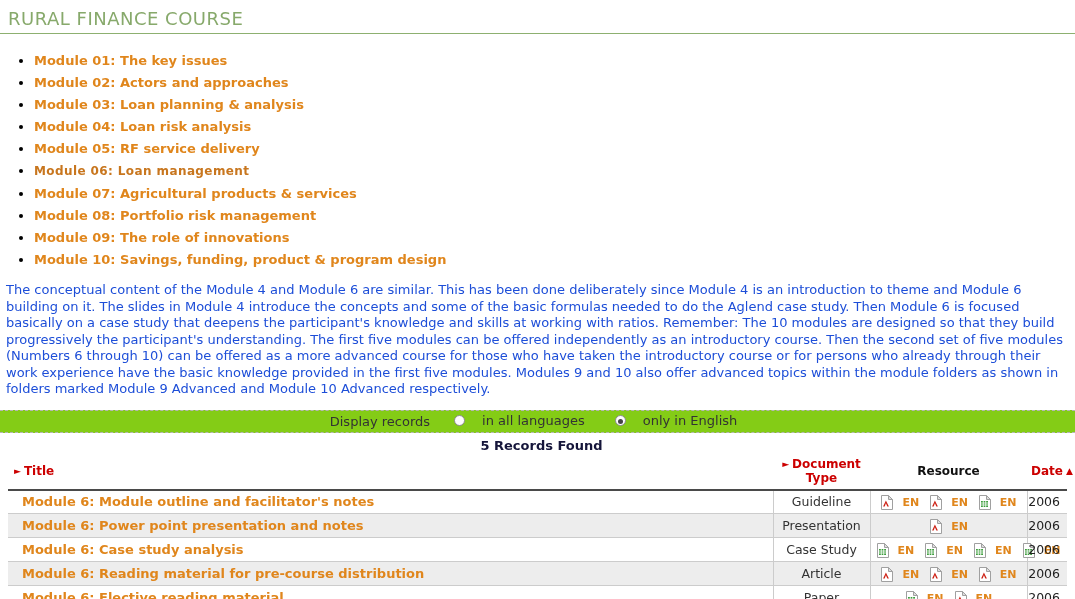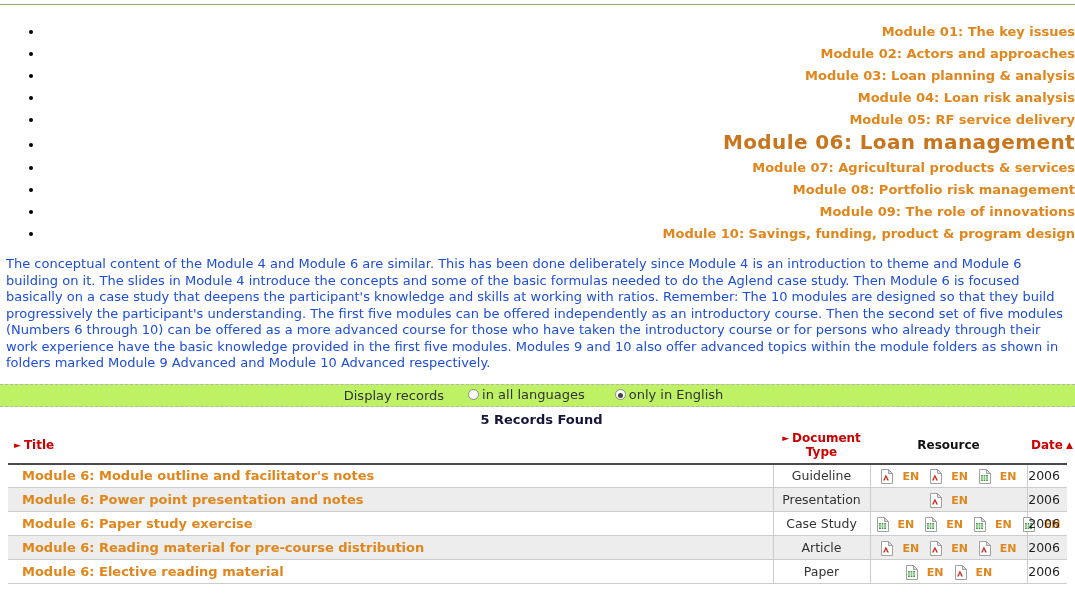--- a/index.html
+++ b/index.html
@@ -7,34 +7,34 @@
   body {
     width:1075px; height:599px; overflow:hidden; background:#ffffff;
     font-family:"DejaVu Sans","Liberation Sans",sans-serif; font-size:13px; color:#1c1c1c;
   }
   .page-title {
     margin:8px 8px 0 8px; font-size:18px; font-weight:normal;
     color:#87a96b; letter-spacing:0.5px;
   }
   .green-rule { border-bottom:1px solid #8db070; margin-top:4px; }
 
-  ul.modules { margin:20px 0 0 0; padding:0 0 0 44px; list-style:disc;text-align:right; }
+  ul.modules { margin:20px 0 0 0; padding:0 0 0 34px; list-style:disc; }
   ul.modules li { margin:0 0 8px 0; color:#000; font-size:13px; line-height:14px; }
   ul.modules li .mod-label { color:#e0861c; font-weight:bold; cursor:pointer; }
   ul.modules li.selected { margin:3px 0 9px 0; }
-  ul.modules li.selected .mod-label { font-size:20px; color:#c8761e; letter-spacing:0.4px; }
+  ul.modules li.selected .mod-label { font-size:12px; color:#c8761e; letter-spacing:0.4px; }
 
   .description { margin:15px 8px 0 6px; line-height:16.5px; color:#1d4ed8; }
 
   .filter-bar {
-    margin-top:12px; height:23px; background:#bef264;
+    margin-top:12px; height:23px; background:#84cc16;
     border-top:1px dashed #b5b5b5; border-bottom:1px dashed #b5b5b5;
     display:flex; align-items:center; justify-content:center; gap:24px; color:#333;
   }
-  .filter-option { display:inline-flex; align-items:center; gap:3px; cursor:pointer; }
+  .filter-option { display:inline-flex; align-items:center; gap:17px; cursor:pointer; }
   .radio {
     width:11px; height:11px; border:1px solid #8a8a8a; border-radius:50%;
     background:#fdfdfd; display:inline-block; position:relative; flex:0 0 auto;
   }
   .radio.selected::after {
     content:""; position:absolute; left:2.5px; top:2.5px; width:5px; height:5px;
     border-radius:50%; background:#444;
   }
 
   .records-found { margin:5px 0 2px 8px; font-weight:bold; color:#15153a; font-size:13px;text-align:center; }
@@ -58,20 +58,21 @@
   td.c-date { text-align:right; padding-right:7px; color:#222; font-size:12.5px; }
 
   .res { display:inline-flex; align-items:center; gap:9px; margin:0 5px; cursor:pointer; vertical-align:middle; }
   .res .en { color:#e0861c; font-weight:bold; font-size:11px; line-height:11px; }
   .res svg { display:block; }
 </style>
 </head>
 <body>
 
 <div>
+  <h1 class="page-title">RURAL FINANCE COURSE</h1>
   <div class="green-rule"></div>
 
   <ul class="modules" id="modules-list">
       <li><span class="mod-label">Module 01: The key issues</span></li>
       <li><span class="mod-label">Module 02: Actors and approaches</span></li>
       <li><span class="mod-label">Module 03: Loan planning &amp; analysis</span></li>
       <li><span class="mod-label">Module 04: Loan risk analysis</span></li>
       <li><span class="mod-label">Module 05: RF service delivery</span></li>
       <li class="selected"><span class="mod-label">Module 06: Loan management</span></li>
       <li><span class="mod-label">Module 07: Agricultural products &amp; services</span></li>
@@ -154,21 +155,21 @@
               <svg width="13" height="15" viewBox="0 0 13 15">
                 <path d="M1.5 0.5 h7 l4 4 v10 h-11 z" fill="#ffffff" stroke="#a0a0a0"></path>
                 <path d="M8.5 0.5 v4 h4 z" fill="#dddddd" stroke="#a0a0a0"></path>
                 <polygon points="3.1,11.6 5.9,5.4 8.9,11.6 7.3,11.6 5.9,8.3 4.7,11.6" fill="#ce2418"></polygon>
               </svg>
               <span class="en">EN</span>
             </span></td>
           <td class="c-date">2006</td>
         </tr>
         <tr>
-          <td class="c-title"><span class="row-title">Module 6: Paper study exercise</span></td>
+          <td class="c-title"><span class="row-title">Module 6: Case study analysis</span></td>
           <td class="c-doctype">Case Study</td>
           <td class="c-resource"><span class="res">
               <svg width="13" height="15" viewBox="0 0 13 15">
                 <path d="M1.5 0.5 h7 l4 4 v10 h-11 z" fill="#ffffff" stroke="#a0a0a0"></path>
                 <path d="M8.5 0.5 v4 h4 z" fill="#dddddd" stroke="#a0a0a0"></path>
                 <rect x="3" y="6" width="7" height="6" fill="#3e9e3e"></rect>
                 <path d="M3 8 h7 M3 10 h7 M5.3 6 v6 M7.7 6 v6" stroke="#ffffff" stroke-width="0.8"></path>
               </svg>
               <span class="en">EN</span>
             </span><span class="res">

